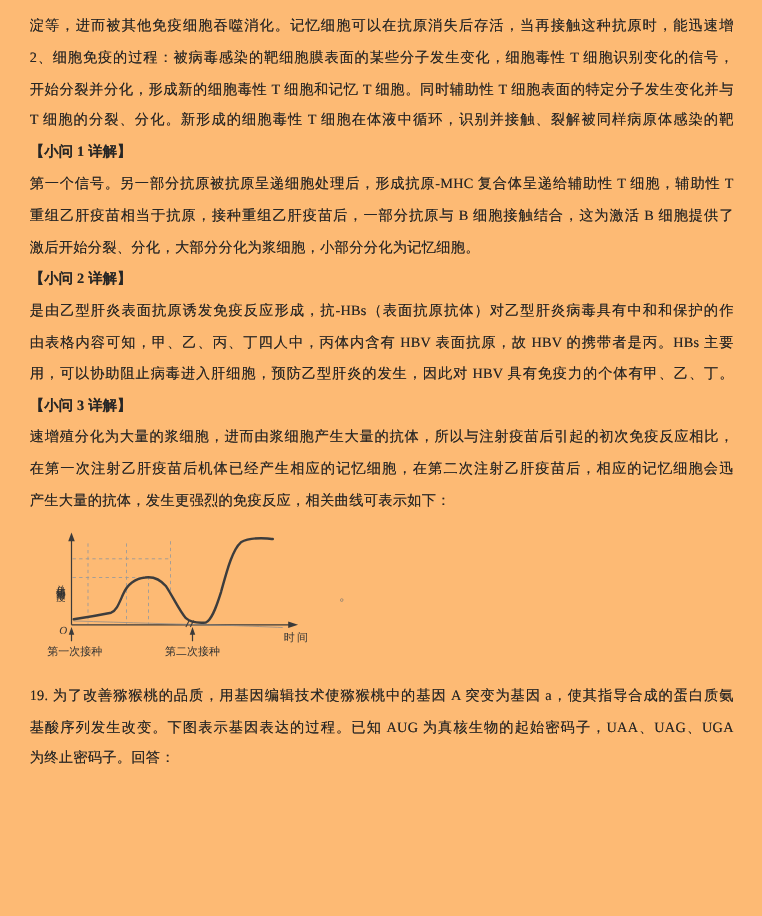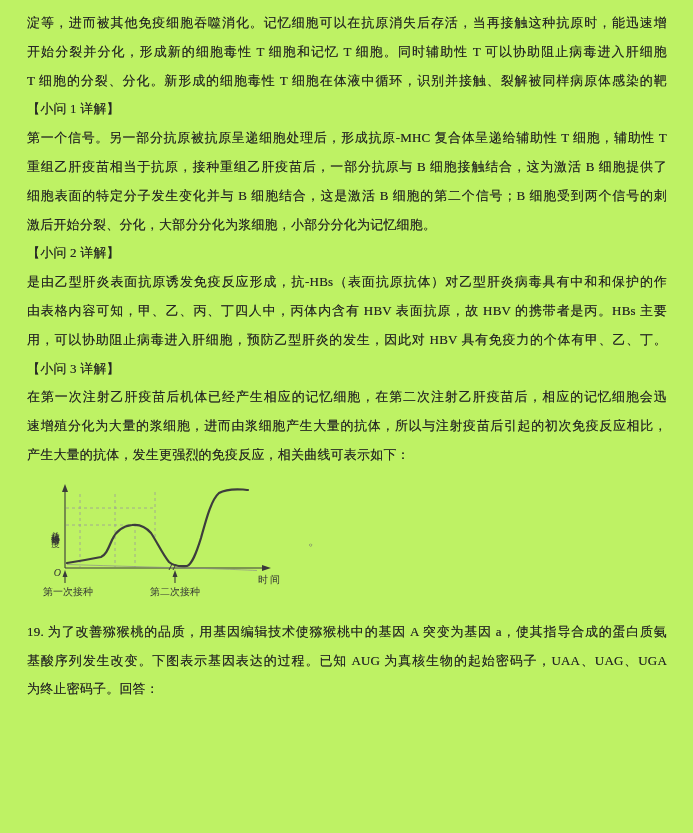--- a/index.html
+++ b/index.html
@@ -1,73 +1,73 @@
 <!DOCTYPE html>
 <html><head>
 <meta charset="utf-8">
 <style>
   html,body{margin:0;padding:0;background:#e9e9e9;}
   .page{
     position:relative;
     width:693px;height:833px;
     margin:0 auto;
-    background:#bef264;
+    background:#fdba74;
     box-sizing:border-box;
     padding:9px 26px 0 27px;
     overflow:hidden;
     font-family:"Liberation Serif","DejaVu Serif",serif;
     color:#262626;
   }
   .line{
     font-size:13px;
     line-height:28.8px;
     height:28.8px;
     white-space:nowrap;
     letter-spacing:0.2px;
     text-shadow:0 0 0.5px rgba(0,0,0,0.5);
   }
   .line.full{
     white-space:normal;
     text-align:justify;
     text-align-last:justify;
     overflow:hidden;
   }
-  .line.hd{font-weight:normal;}
+  .line.hd{font-weight:bold;}
   .figure{
     position:relative;
     height:148px;
   }
   .figure svg{position:absolute;left:-2px;top:10px;}
   .axis-label{font-family:"Liberation Serif","DejaVu Serif",serif;fill:#333;}
   .period-mark{
     position:absolute;left:281px;top:64px;
     font-size:13px;color:#6e6e6e;line-height:13px;
     text-shadow:none;
   }
 </style>
 </head>
 <body>
 
 <div class="page">
 
   <div class="line full">淀等，进而被其他免疫细胞吞噬消化。记忆细胞可以在抗原消失后存活，当再接触这种抗原时，能迅速增</div>
-  <div class="line full">开始分裂并分化，形成新的细胞毒性 T 细胞和记忆 T 细胞。同时辅助性 T 可以协助阻止病毒进入肝细胞</div>
+  <div class="line full">2、细胞免疫的过程：被病毒感染的靶细胞膜表面的某些分子发生变化，细胞毒性 T 细胞识别变化的信号，</div>
+  <div class="line full">开始分裂并分化，形成新的细胞毒性 T 细胞和记忆 T 细胞。同时辅助性 T 细胞表面的特定分子发生变化并与</div>
   <div class="line full">T 细胞的分裂、分化。新形成的细胞毒性 T 细胞在体液中循环，识别并接触、裂解被同样病原体感染的靶</div>
   <div class="line hd">【小问 1 详解】</div>
   <div class="line full">第一个信号。另一部分抗原被抗原呈递细胞处理后，形成抗原-MHC 复合体呈递给辅助性 T 细胞，辅助性 T</div>
   <div class="line full">重组乙肝疫苗相当于抗原，接种重组乙肝疫苗后，一部分抗原与 B 细胞接触结合，这为激活 B 细胞提供了</div>
-  <div class="line full">细胞表面的特定分子发生变化并与 B 细胞结合，这是激活 B 细胞的第二个信号；B 细胞受到两个信号的刺</div>
   <div class="line">激后开始分裂、分化，大部分分化为浆细胞，小部分分化为记忆细胞。</div>
   <div class="line hd">【小问 2 详解】</div>
   <div class="line full">是由乙型肝炎表面抗原诱发免疫反应形成，抗-HBs（表面抗原抗体）对乙型肝炎病毒具有中和和保护的作</div>
   <div class="line full">由表格内容可知，甲、乙、丙、丁四人中，丙体内含有 HBV 表面抗原，故 HBV 的携带者是丙。HBs 主要</div>
   <div class="line full">用，可以协助阻止病毒进入肝细胞，预防乙型肝炎的发生，因此对 HBV 具有免疫力的个体有甲、乙、丁。</div>
   <div class="line hd">【小问 3 详解】</div>
+  <div class="line full">速增殖分化为大量的浆细胞，进而由浆细胞产生大量的抗体，所以与注射疫苗后引起的初次免疫反应相比，</div>
   <div class="line full">在第一次注射乙肝疫苗后机体已经产生相应的记忆细胞，在第二次注射乙肝疫苗后，相应的记忆细胞会迅</div>
-  <div class="line full">速增殖分化为大量的浆细胞，进而由浆细胞产生大量的抗体，所以与注射疫苗后引起的初次免疫反应相比，</div>
   <div class="line">产生大量的抗体，发生更强烈的免疫反应，相关曲线可表示如下：</div>
 
   <div class="figure">
     <svg width="290" height="128" viewBox="0 0 290 128">
 
       <g stroke="#9a9a9a" stroke-width="0.8" stroke-dasharray="3,3">
         <line x1="55" y1="14" x2="55" y2="87"></line>
         <line x1="90" y1="14" x2="90" y2="87"></line>
         <line x1="110" y1="44" x2="110" y2="87"></line>
         <line x1="130" y1="12" x2="130" y2="60"></line>

